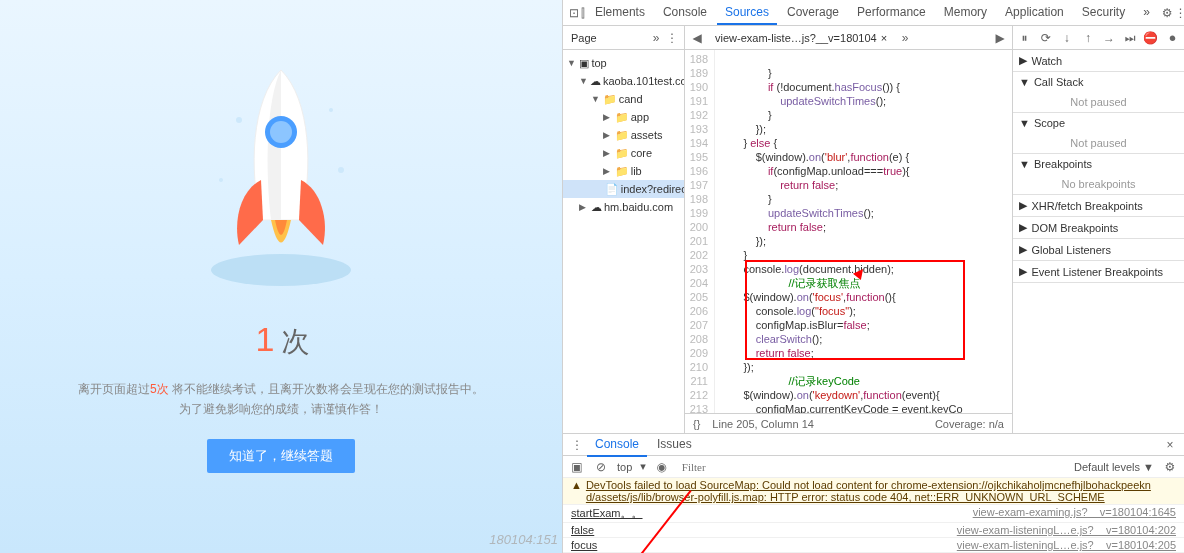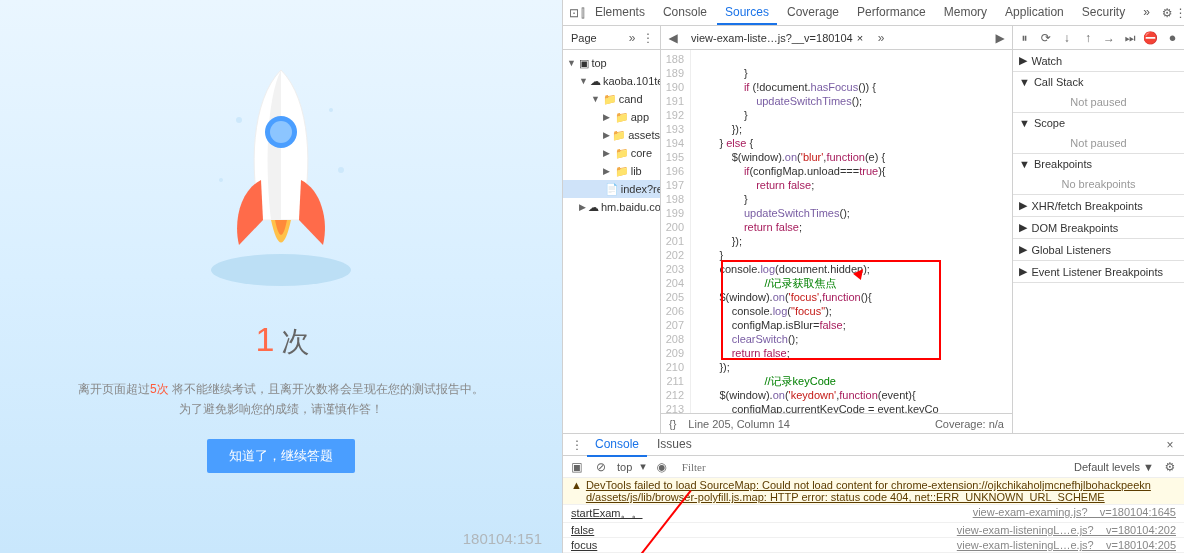--- a/index.html
+++ b/index.html
@@ -4,31 +4,31 @@
 <style>
 * { margin:0; padding:0; box-sizing:border-box; font-family:"Segoe UI",Arial,sans-serif; }
 body { width:1184px; height:553px; display:flex; background:#fff; overflow:hidden; }
 .left { width:562px; height:553px; background:linear-gradient(180deg,#eaf6ff 0%,#d9efff 50%,#c9e7fc 100%); position:relative; display:flex; flex-direction:column; align-items:center; }
 .rocket-wrap { margin-top:60px; position:relative; width:180px; height:230px; }
 .title { margin-top:30px; font-size:28px; color:#666; font-weight:400; letter-spacing:1px; display:flex; align-items:baseline; gap:2px; }
 .title .num { color:#ff6b4a; font-size:34px; margin:0 4px; }
 .desc { margin-top:18px; font-size:12px; color:#888; text-align:center; line-height:20px; }
 .desc .red { color:#ff5a3a; }
 .btn-primary { margin-top:20px; background:#4a9eff; color:#fff; border:none; padding:8px 22px; font-size:13px; border-radius:2px; cursor:pointer; }
-.watermark { position:absolute; bottom:6px; right:20px; font-size:15px; color:#aaa; opacity:.8; }
+.watermark { position:absolute; bottom:6px; right:4px; font-size:13px; color:#aaa; opacity:.8;font-style:italic; }
 .wm-topleft { position:absolute; top:4px; left:6px; font-size:11px; color:#aaa; opacity:.8; }
 
 .right { width:622px; height:553px; display:flex; flex-direction:column; border-left:1px solid #d0d0d0; font-size:12px; color:#333; }
 .dt-top { height:26px; display:flex; align-items:center; border-bottom:1px solid #d0d0d0; padding:0 6px; gap:2px; }
 .dt-top .grow { flex:1; }
 .tab { padding:4px 8px; color:#555; cursor:pointer; border-bottom:2px solid transparent; font-size:12px; }
 .tab.active { color:#1a73e8; border-bottom-color:#1a73e8; }
 .ico { width:16px; height:16px; display:inline-flex; align-items:center; justify-content:center; color:#666; font-size:12px; }
 .mid { flex:1; display:flex; min-height:0; }
-.page-pane { width:98px; border-right:1px solid #d0d0d0; display:flex; flex-direction:column; }
+.page-pane { width:122px; border-right:1px solid #d0d0d0; display:flex; flex-direction:column; }
 .page-head { height:24px; display:flex; align-items:center; border-bottom:1px solid #d0d0d0; padding:0 4px; font-size:11px; color:#555; }
 .page-head .tab2 { color:#555; padding:2px 4px; }
 .page-head .tab2.active { color:#333; background:#fff; }
 .tree { flex:1; overflow:hidden; font-size:11px; color:#333; padding:4px 0; }
 .tree-row { display:flex; align-items:center; height:18px; padding-left:4px; gap:2px; white-space:nowrap; }
 .tree-row.sel { background:#cfe3f9; }
 .arrow { width:10px; display:inline-block; color:#666; font-size:9px; }
 .ind1 { padding-left:16px; } .ind2 { padding-left:28px; } .ind3 { padding-left:40px; }
 
 .code-pane { flex:1; display:flex; flex-direction:column; min-width:0; }

